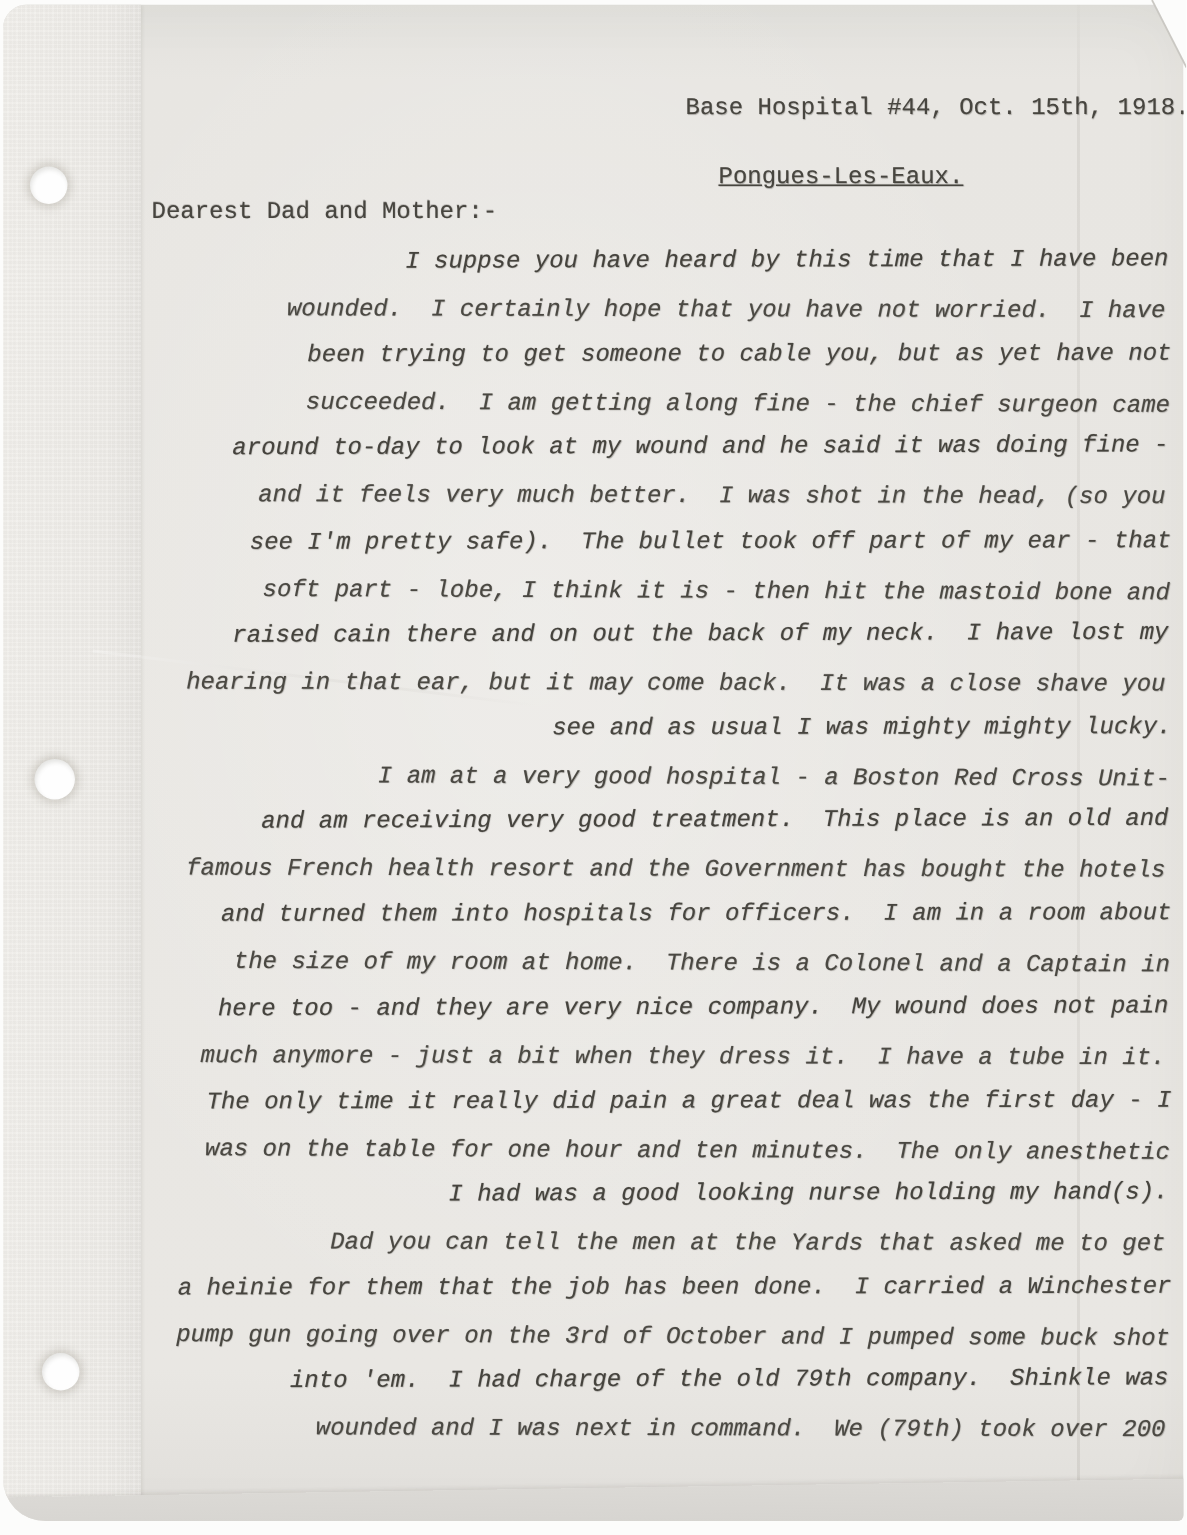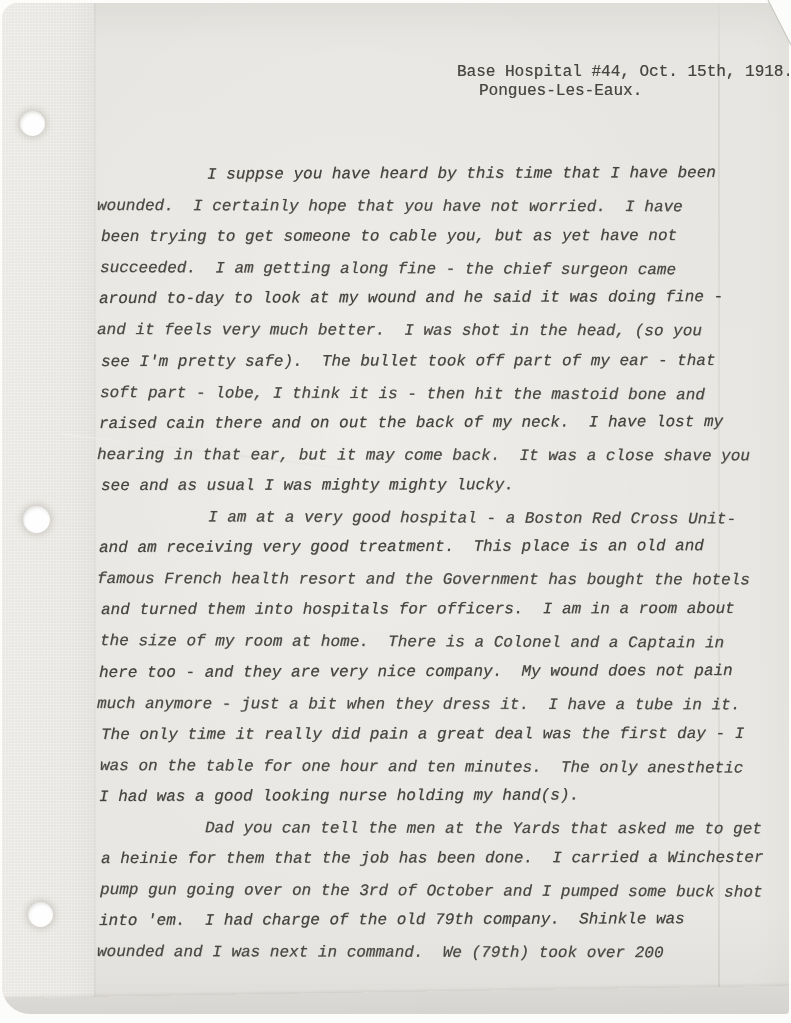--- a/index.html
+++ b/index.html
@@ -5,20 +5,21 @@
   html, body {
     margin: 0; padding: 0;
     background: #ffffff;
     font-family: "Liberation Mono", "DejaVu Sans Mono", monospace;
   }
   .page {
     position: relative;
     width: 791px; height: 1023px;
     background: #fcfcfb;
     overflow: hidden;
+    text-align: right;
   }
   .paper {
     position: absolute;
     left: 2px; top: 3px;
     width: 787px; height: 1011px;
     background:
       radial-gradient(ellipse at 45% 42%, rgba(255,255,255,0.25) 0%, rgba(255,255,255,0) 60%),
       linear-gradient(180deg, #e2e1dd 0%, #e8e6e2 5%, #e9e7e3 90%, #e0deda 100%);
     border-radius: 16px 2px 4px 28px;
     overflow: hidden;
@@ -73,21 +74,21 @@
   .hole-3 { left: 26px; top: 899px; width: 25px; height: 25px; }
   .typed {
     position: absolute;
     color: #47453f;
     font-size: 16px;
     white-space: pre;
     text-shadow: 0.4px 0.4px 0.6px rgba(72,70,64,0.40), -0.2px -0.2px 0.4px rgba(72,70,64,0.22);
     letter-spacing: 0px;
   }
   .h1 { left: 455px; top: 60px; }
-  .h2 { left: 477px; top: 79px; }
+  .h2 { left: 477px; top: 106px; text-decoration: underline; }
   .salutation { left: 99px; top: 129px; }
   .body-lines {
     position: absolute;
     left: 97px; top: 157px;
     width: 680px;
     font-style: italic;
   }
   .line {
     position: relative;
     height: 31.1px;
@@ -118,20 +119,21 @@
     <div class="crease-v"></div>
     <div class="crease-d"></div>
     <div class="fold-bottom"></div>
 
     <div class="hole hole-1"></div>
     <div class="hole hole-2"></div>
     <div class="hole hole-3"></div>
 
     <div class="typed h1">Base Hospital #44, Oct. 15th, 1918.</div>
     <div class="typed h2">Pongues-Les-Eaux.</div>
+    <div class="typed salutation">Dearest Dad and Mother:-</div>
 
     <div class="body-lines" id="body-lines">
         <div class="line indent">I suppse you have heard by this time that I have been</div>
         <div class="line">wounded.  I certainly hope that you have not worried.  I have</div>
         <div class="line">been trying to get someone to cable you, but as yet have not</div>
         <div class="line">succeeded.  I am getting along fine - the chief surgeon came</div>
         <div class="line">around to-day to look at my wound and he said it was doing fine -</div>
         <div class="line">and it feels very much better.  I was shot in the head, (so you</div>
         <div class="line">see I'm pretty safe).  The bullet took off part of my ear - that</div>
         <div class="line">soft part - lobe, I think it is - then hit the mastoid bone and</div>

